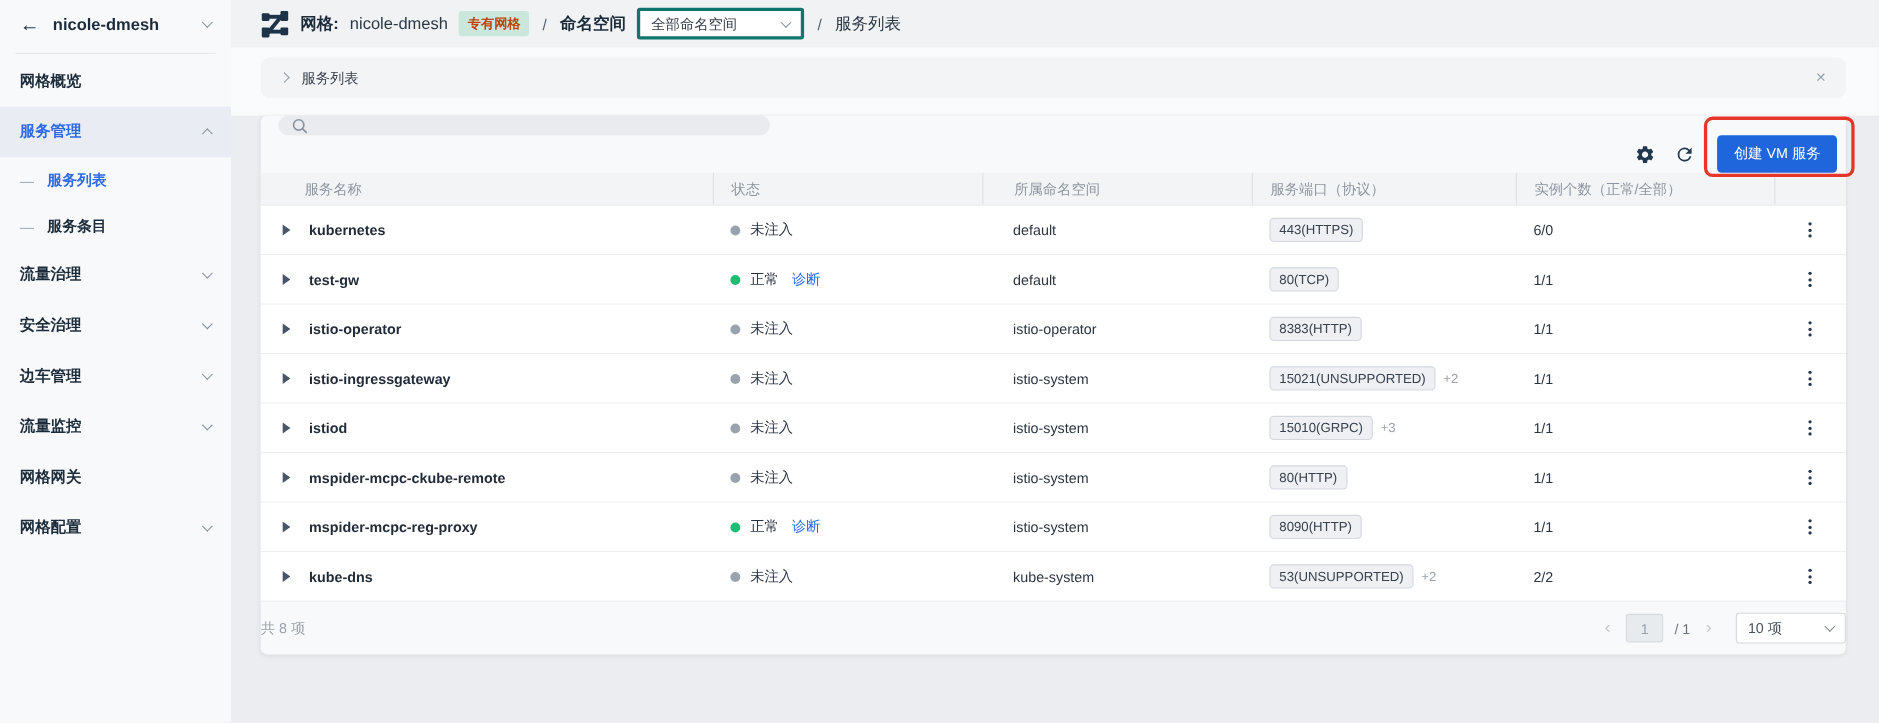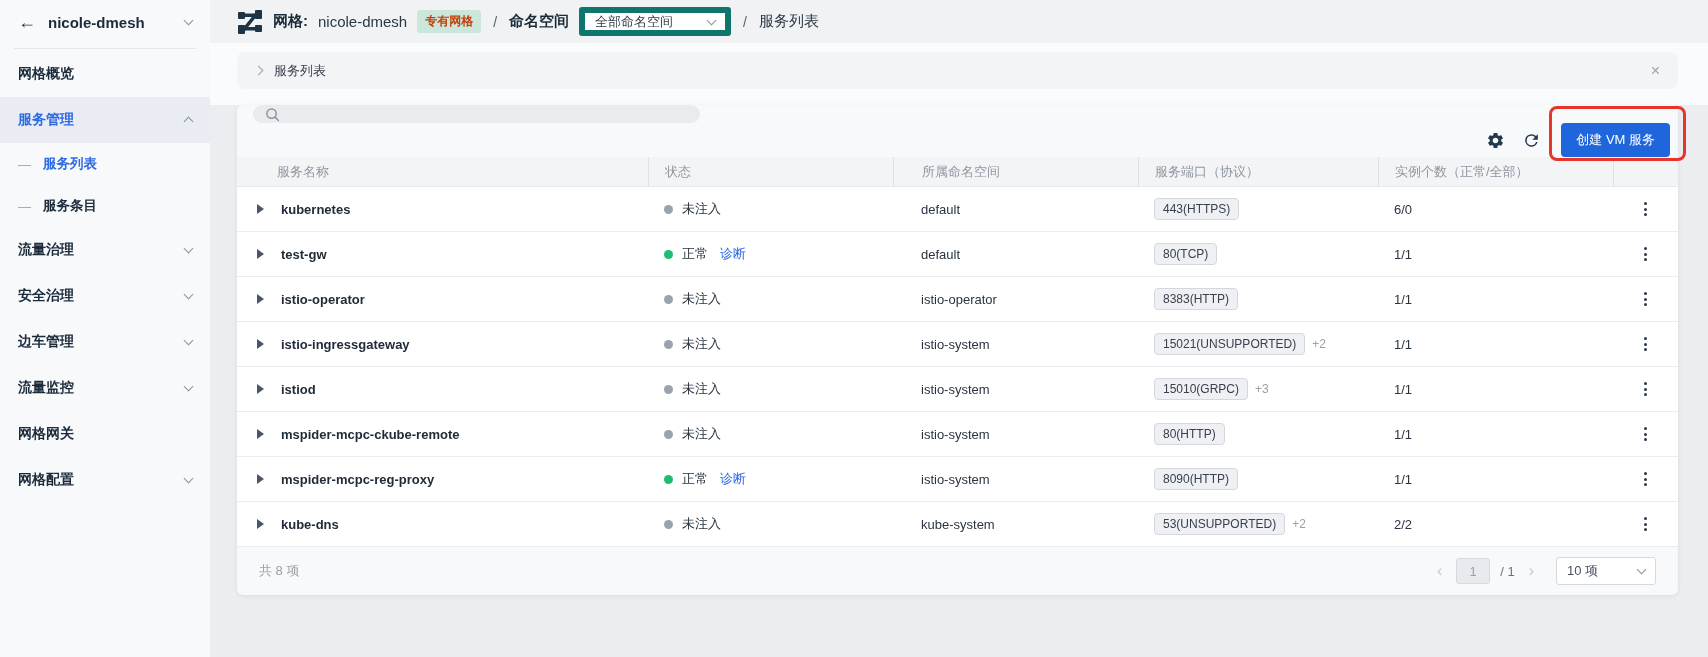--- a/index.html
+++ b/index.html
@@ -24,21 +24,21 @@
   .chev:not(.down):not(.up) { display:none; }
 
   
   .main { position:absolute; left:210px; top:0; width:1498px; height:657px; background:#ecedf0; }
   .topbar { height:43px; background:#f0f2f4; display:flex; align-items:center; padding-left:27px; gap:10px; font-size:14px; }
   .logo { width:26px; height:26px; flex:0 0 auto; }
   .tb-strong { font-weight:700; color:#1c2b3a; font-size:15px; }
   .tb-text { color:#2a3845; font-size:15px; }
   .badge { background:#cbe7db; color:#c2410c; font-size:12px; font-weight:700; padding:3px 8px; border-radius:3px; }
   .tb-sep { color:#55606c; font-size:14px; padding:0 2px; }
-  .ns-select { width:152px; height:29px; background:#fff; border:6px solid #0f766e; border-radius:3px; display:flex; align-items:center; padding:0 10px; font-size:13px; color:#333c48; cursor:pointer;font-family:Liberation Serif, serif; }
+  .ns-select { width:152px; height:29px; background:#fff; border:3px solid #0f766e; border-radius:3px; display:flex; align-items:center; padding:0 10px; font-size:13px; color:#333c48; cursor:pointer;font-family:Liberation Serif, serif; }
   .ns-select .chev { margin-left:auto; }
 
   .substrip { height:62px; background:#fafbfc; padding:9px 0 0 27px; }
   .tabbar { width:1441px; height:37px; background:#f3f4f6; border-radius:8px; display:flex; align-items:center; padding:0 18px; gap:12px; }
   .tab-chev { width:7px; height:7px; border-right:1.6px solid #98a2ad; border-bottom:1.6px solid #98a2ad; transform:rotate(-45deg); }
   .tab-title { font-size:13px; color:#39424e; }
   .tab-close { margin-left:auto; color:#98a2ad; font-size:16px; cursor:pointer; line-height:1; }
 
   
   .card { position:absolute; left:27px; top:105px; width:1441px; height:490px; background:#f8f9fa; border-radius:6px; box-shadow:0 1px 4px rgba(31,41,55,.08); }
@@ -71,21 +71,21 @@
   .dot.green { background:#1fbd73; }
   .diag { color:#2d6ae3; margin-left:12px; cursor:pointer; }
   .diag:empty { display:none; }
   .tag { background:#eef0f3; border:1px solid #d4d8dd; border-radius:4px; padding:3px 8px; font-size:12px; color:#39414d; line-height:1.2; }
   .extra { color:#9aa1ab; font-size:12px; margin-left:7px; }
   .extra:empty { display:none; }
   .kebab { display:flex; flex-direction:column; gap:2.5px; cursor:pointer; padding:4px; }
   .kebab i { width:3px; height:3px; border-radius:50%; background:#28374a; display:block; }
 
   
-  .tfoot { height:48px; display:flex; align-items:center; padding:0 22px; font-size:13px; color:#9ba1ab; }
+  .tfoot { height:48px; display:flex; align-items:center; padding:0 0; font-size:13px; color:#9ba1ab; }
   .pager { margin-left:auto; display:flex; align-items:center; gap:10px; }
   .pg-arrow { color:#c3c8cf; font-size:16px; cursor:pointer; padding:0 4px; }
   .pg-box { width:34px; height:26px; background:#e8ebee; border:1px solid #d6dade; border-radius:3px; display:flex; align-items:center; justify-content:center; color:#9aa1ab; }
   .pg-total { color:#6b7280; }
   .size-select { width:100px; height:28px; background:#fff; border:1px solid #d6dade; border-radius:3px; display:flex; align-items:center; padding:0 10px; color:#4a5260; cursor:pointer; margin-left:8px; }
   .size-select .chev { margin-left:auto; }
 
   
   .annotation { position:absolute; left:1549px; top:106px; width:137px; height:55px; border:3px solid #e8352b; border-radius:8px; pointer-events:none; z-index:10; }
 </style>

